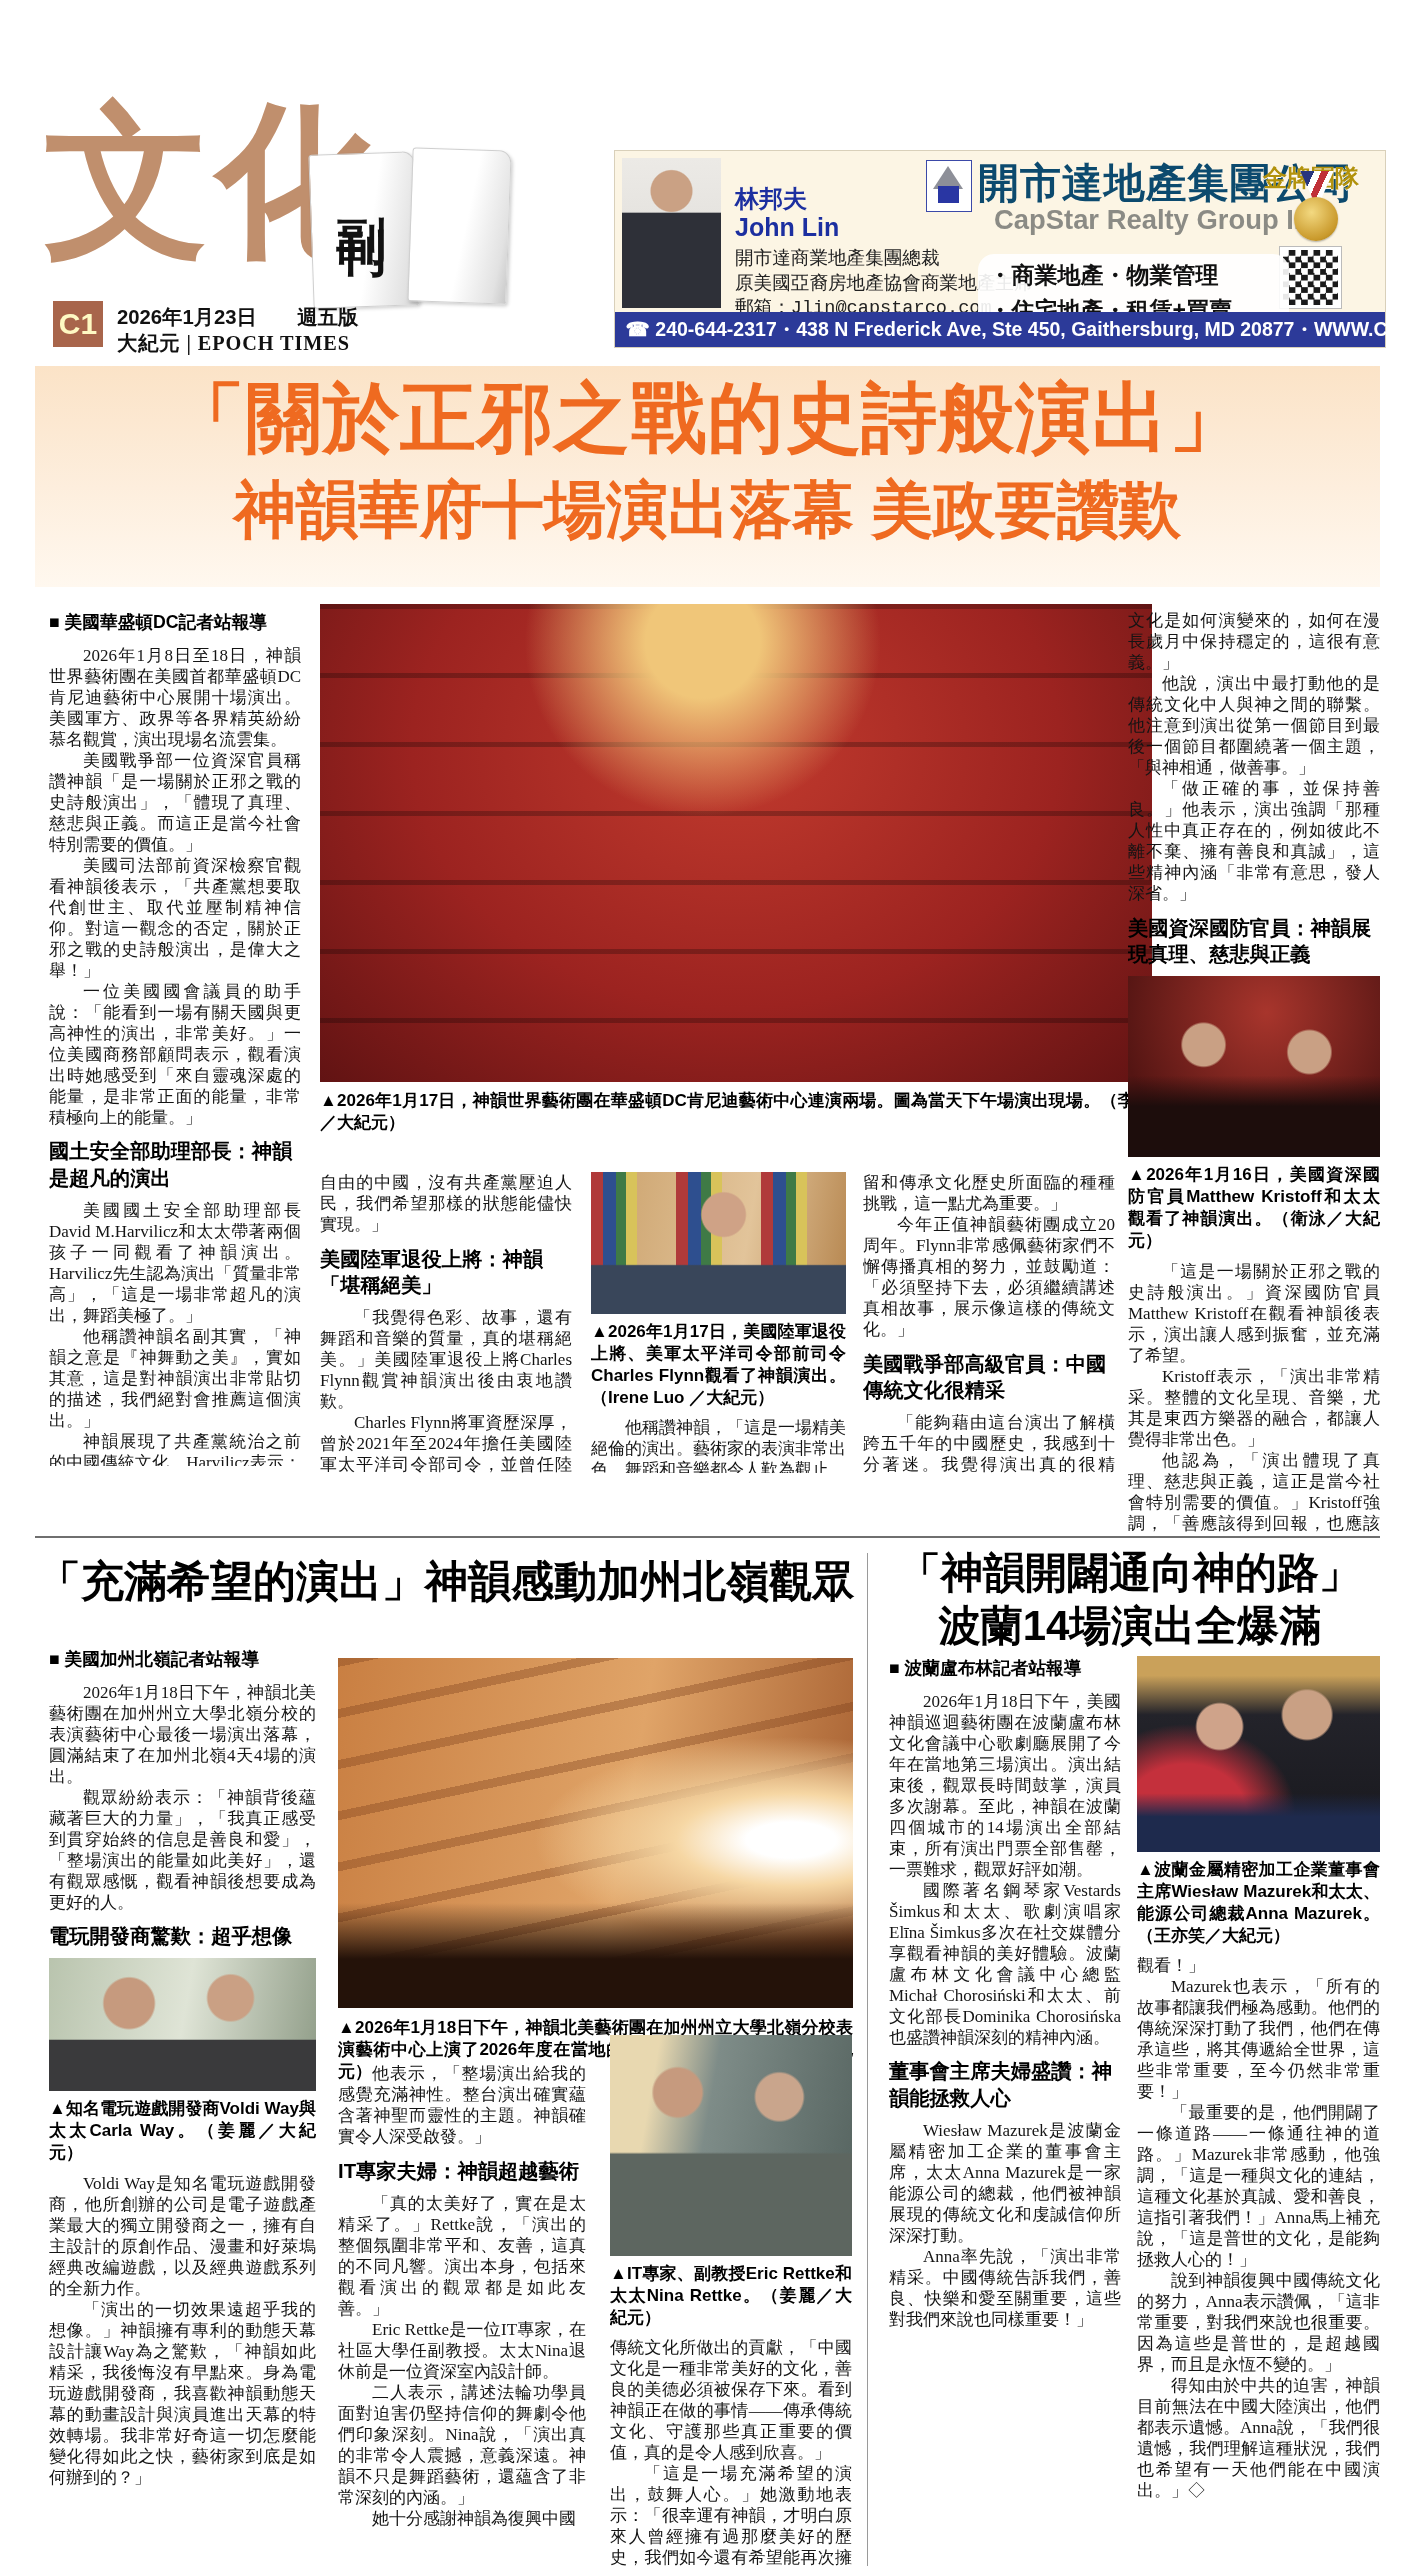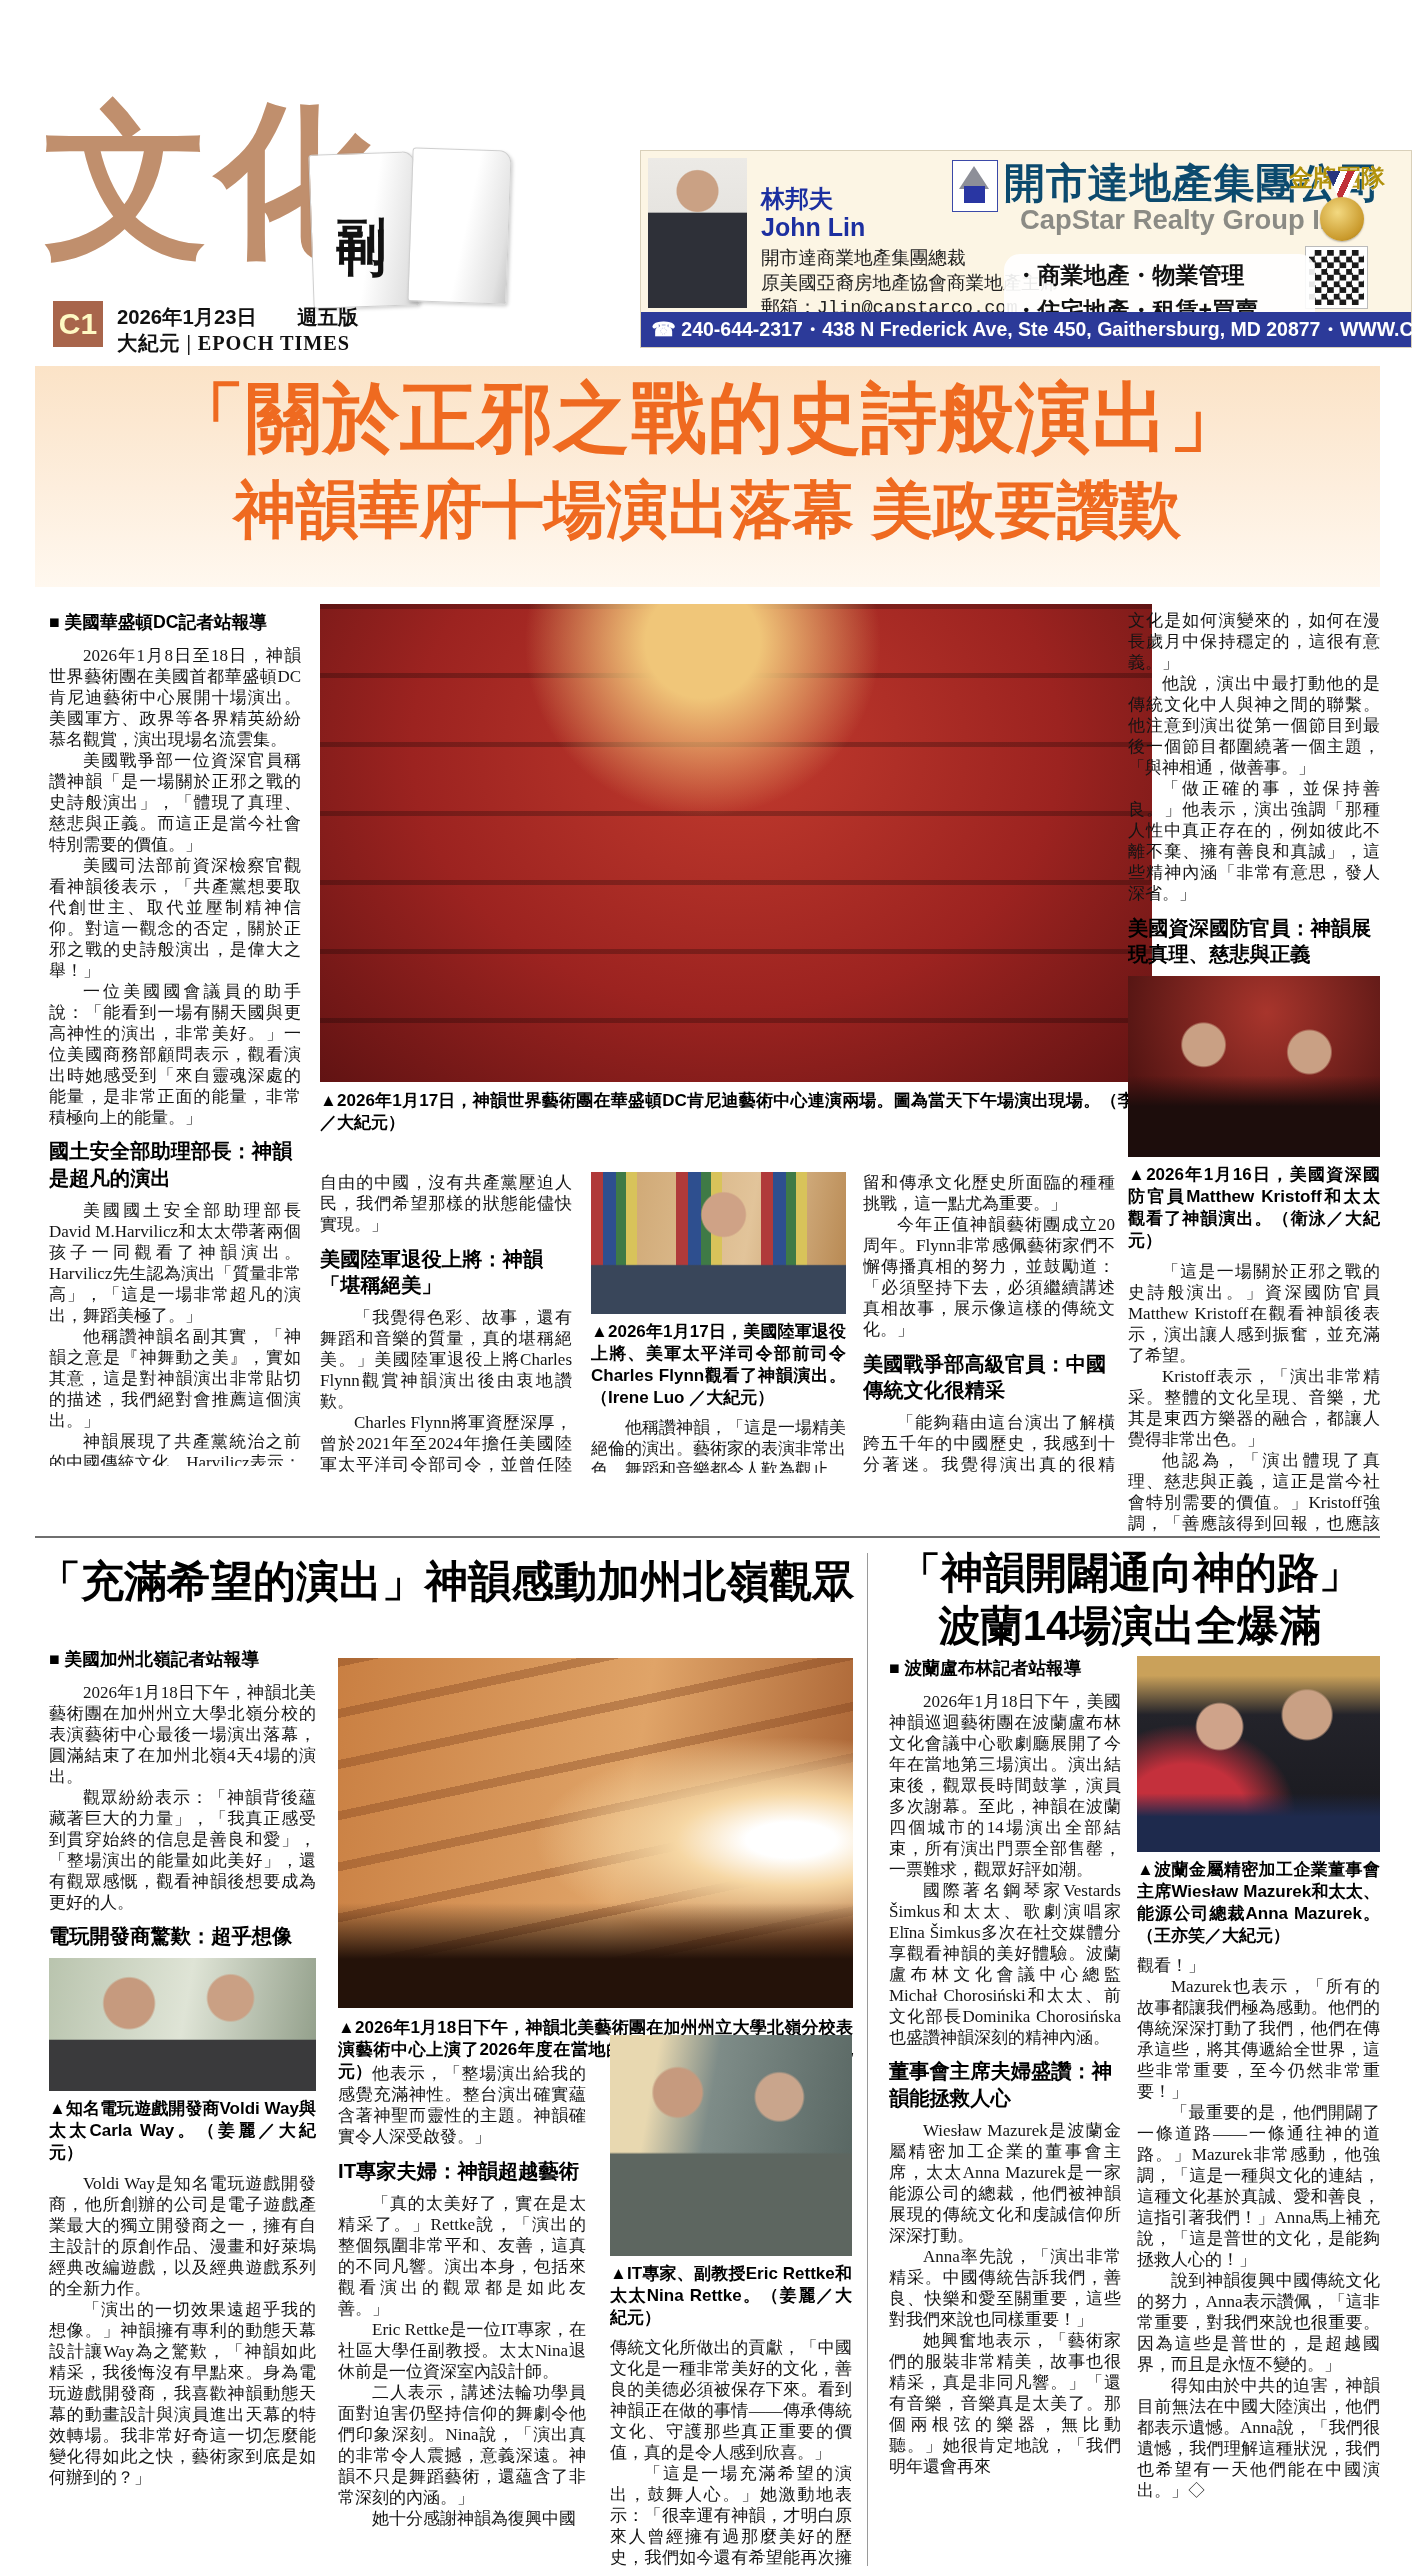--- a/index.html
+++ b/index.html
@@ -14,21 +14,21 @@
     border:0.9px solid #cfcfcf;border-radius:3.5px 12.4px 3.5px 3.5px;box-shadow:1.8px 1.8px 3.5px rgba(0,0,0,.18);}
   .paper .pg1{left:0;top:3.5px;width:104px;height:152px;transform:rotate(-2deg);}
   .paper .pg2{left:99px;top:0;width:97px;height:152px;transform:rotate(2deg);}
   .mast-sub{left:329px;top:177px;writing-mode:vertical-rl;font-family:"Liberation Sans",sans-serif;
     font-weight:bold;font-size:50px;letter-spacing:12.4px;color:#111;}
   .pageno{left:53px;top:301px;width:50px;height:46px;background:#a8654b;color:#fef9c3;
     font-family:"Liberation Sans",sans-serif;font-weight:bold;font-size:30px;text-align:center;line-height:46px;}
   .mast-date{left:117px;top:303px;font-family:"Liberation Sans",sans-serif;font-size:20.3px;font-weight:600;color:#111;}
   .mast-brand{left:117px;top:329px;font-weight:bold;font-size:20.3px;color:#111;letter-spacing:0.9px;}
   
-  .ad{left:640px;top:150px;width:770px;height:196px;background:#fcf5e4;border:0.9px solid #d9d0ba;}
+  .ad{left:614px;top:150px;width:770px;height:196px;background:#fcf5e4;border:0.9px solid #d9d0ba;}
   .ad-photo{position:absolute;left:7px;top:7px;width:99px;height:150px;
     background:radial-gradient(circle at 50% 22%,#caa184 0 16%,rgba(0,0,0,0) 17%),
                linear-gradient(180deg,rgba(0,0,0,0) 0 36%,#2e3038 37%),
                linear-gradient(180deg,#eceae6,#dcdad6);}
   .ad-name-cn{position:absolute;left:120px;top:32px;color:#1c2fa0;font-family:"Liberation Sans",sans-serif;
     font-weight:bold;font-size:24px;}
   .ad-name-en{position:absolute;left:120px;top:62px;color:#1c2fa0;font-family:"Liberation Sans",sans-serif;
     font-weight:bold;font-size:25px;}
   .ad-line{position:absolute;left:120px;font-size:18.6px;color:#222;font-family:Liberation Mono, monospace;}
   .ad-logo{position:absolute;left:311px;top:8.8px;width:44px;height:50px;border:1.8px solid #3b49a8;background:#fff;}
@@ -226,21 +226,20 @@
     <div>「神韻開闢通向神的路」</div>
     <div>波蘭14場演出全爆滿</div>
   </div>
   <div class="col" style="left:889px;top:1656px;width:232px;height:913px">
       <div class="byline">■ 波蘭盧布林記者站報導</div>
       <div class="p">2026年1月18日下午，美國神韻巡迴藝術團在波蘭盧布林文化會議中心歌劇廳展開了今年在當地第三場演出。演出結束後，觀眾長時間鼓掌，演員多次謝幕。至此，神韻在波蘭四個城市的14場演出全部結束，所有演出門票全部售罄，一票難求，觀眾好評如潮。</div>
       <div class="p">國際著名鋼琴家Vestards Šimkus和太太、歌劇演唱家Elīna Šimkus多次在社交媒體分享觀看神韻的美好體驗。波蘭盧布林文化會議中心總監Michał Chorosiński和太太、前文化部長Dominika Chorosińska也盛讚神韻深刻的精神內涵。</div>
       <div class="sub">董事會主席夫婦盛讚：神韻能拯救人心</div>
       <div class="p">Wiesław Mazurek是波蘭金屬精密加工企業的董事會主席，太太Anna Mazurek是一家能源公司的總裁，他們被神韻展現的傳統文化和虔誠信仰所深深打動。</div>
       <div class="p">Anna率先說，「演出非常精采。中國傳統告訴我們，善良、快樂和愛至關重要，這些對我們來說也同樣重要！」</div>
-      <div class="p">她興奮地表示，「藝術家們的服裝非常精美，故事也很精采，真是非同凡響。」「還有音樂，音樂真是太美了。那個兩根弦的樂器，無比動聽。」她很肯定地說，「我們明年還會再來</div>
     </div>
   <div class="col" style="left:1137px;top:1652px;width:243px;height:916px">
       <div class="photo ph-mazurek" style="height: 196px;"></div>
       <div class="cap">▲波蘭金屬精密加工企業董事會主席Wiesław Mazurek和太太、能源公司總裁Anna Mazurek。（王亦笑／大紀元）</div>
       <div class="pc">觀看！」</div>
       <div class="p">Mazurek也表示，「所有的故事都讓我們極為感動。他們的傳統深深打動了我們，他們在傳承這些，將其傳遞給全世界，這些非常重要，至今仍然非常重要！」</div>
       <div class="p">「最重要的是，他們開闢了一條道路——一條通往神的道路。」Mazurek非常感動，他強調，「這是一種與文化的連結，這種文化基於真誠、愛和善良，這指引著我們！」Anna馬上補充說，「這是普世的文化，是能夠拯救人心的！」</div>
       <div class="p">說到神韻復興中國傳統文化的努力，Anna表示讚佩，「這非常重要，對我們來說也很重要。因為這些是普世的，是超越國界，而且是永恆不變的。」</div>
       <div class="p">得知由於中共的迫害，神韻目前無法在中國大陸演出，他們都表示遺憾。Anna說，「我們很遺憾，我們理解這種狀況，我們也希望有一天他們能在中國演出。」◇</div>
     </div>

